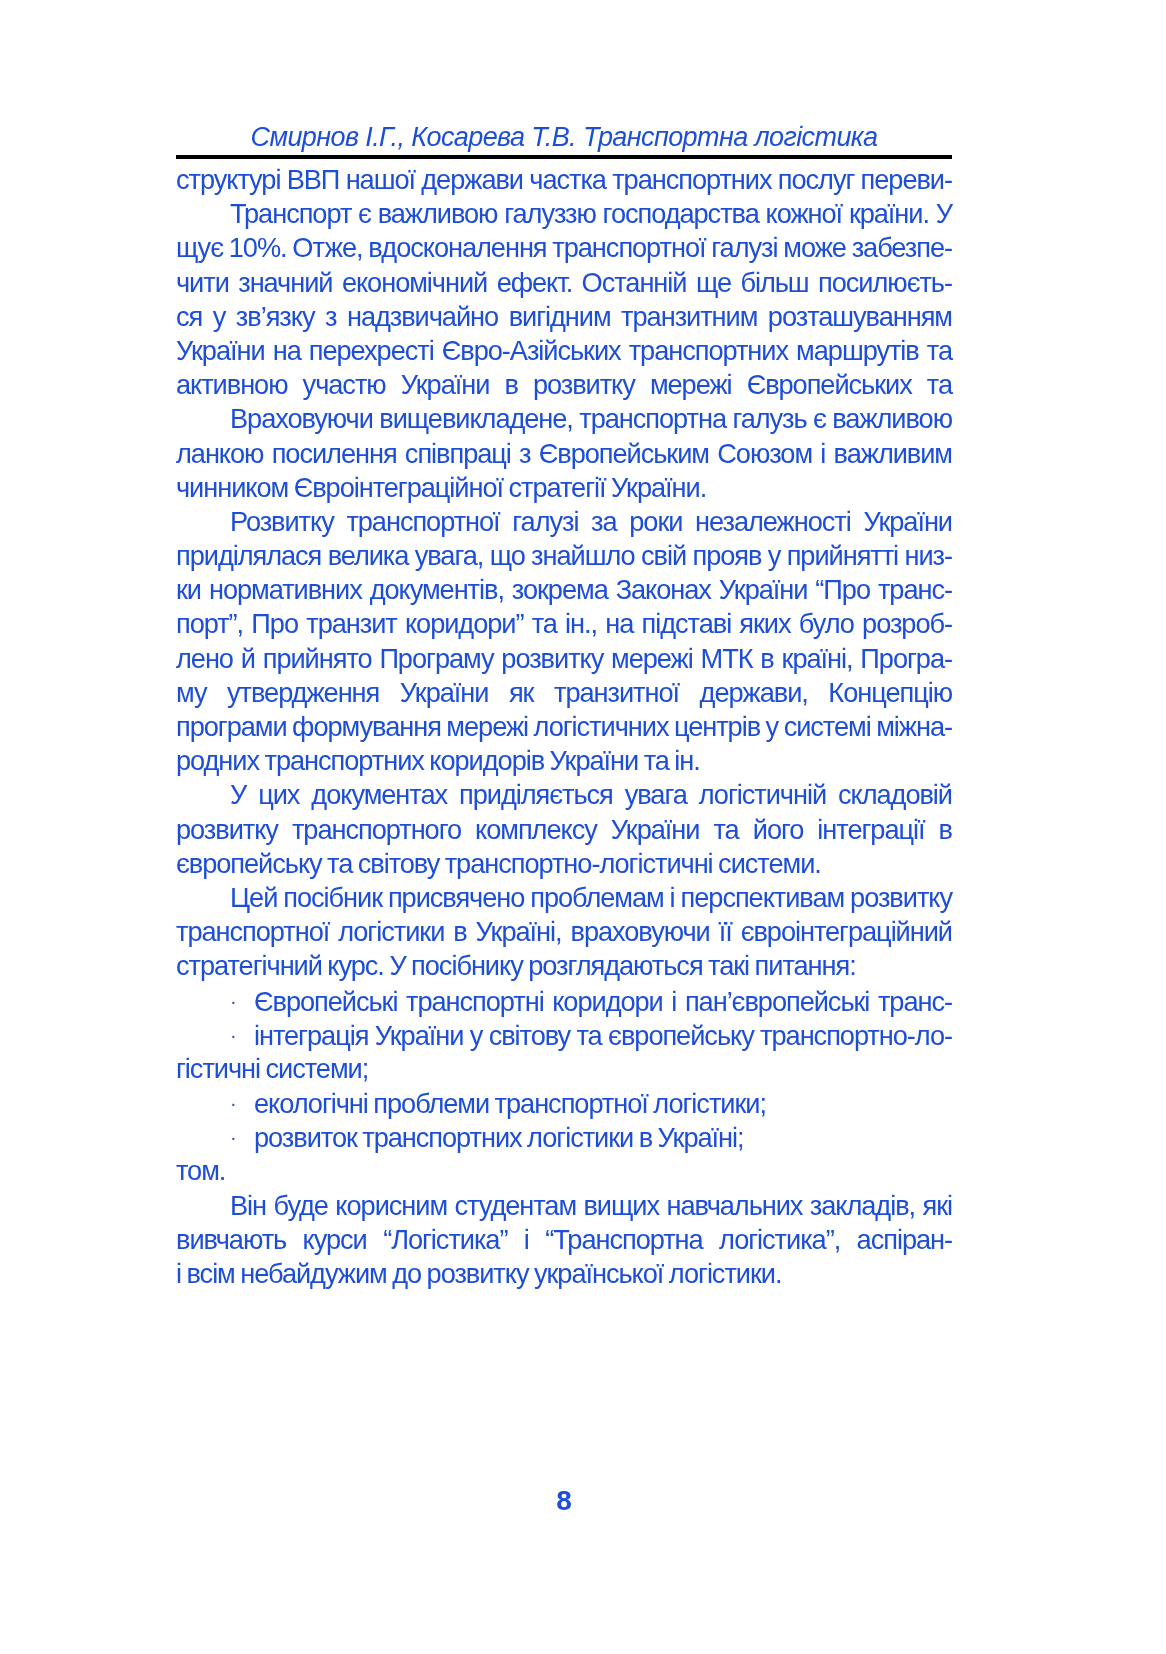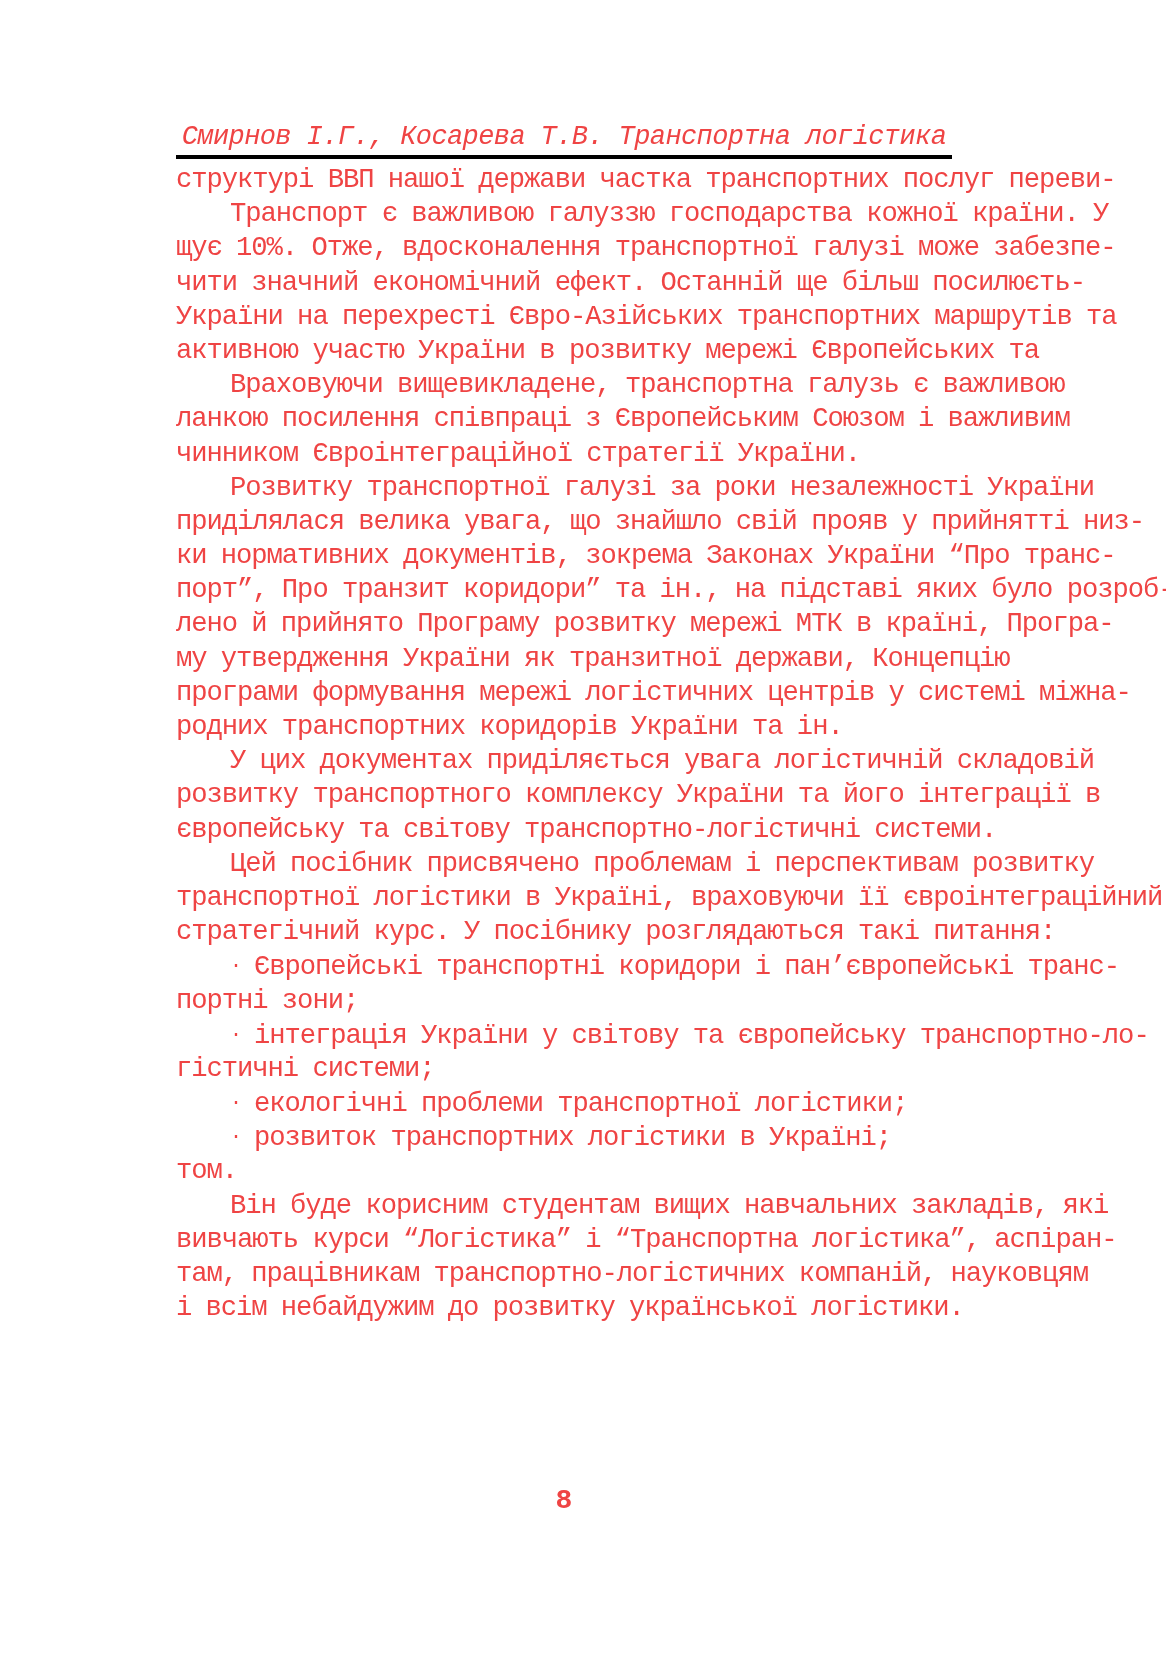--- a/index.html
+++ b/index.html
@@ -3,22 +3,22 @@
 <meta charset="utf-8">
 <style>
   html, body { margin: 0; padding: 0; background: #ffffff; }
   body { width: 1166px; height: 1654px; position: relative; overflow: hidden; }
   .page {
     position: absolute;
     left: 176px;
     top: 0;
     width: 776px;
     height: 1562px;
-    color: #ef4444;
-    font-family: Liberation Mono, monospace;
+    color: #1d4ed8;
+    font-family: Liberation Sans, sans-serif;
   }
   .running-header {
     position: absolute;
     top: 120px;
     left: 0;
     width: 776px;
     text-align: center;
     font-style: italic;
     font-size: 27px;
     letter-spacing: -0.6px;
@@ -76,20 +76,21 @@
 
 <div class="page">
   <div class="running-header">Смирнов І.Г., Косарева Т.В. Транспортна логістика</div>
   <div class="header-rule"></div>
 
   <div class="body-text">
     <span class="line">структурі ВВП нашої держави частка транспортних послуг переви-</span>
     <span class="line indent">Транспорт є важливою галуззю господарства кожної країни. У</span>
     <span class="line">щує 10%. Отже, вдосконалення транспортної галузі може забезпе-</span>
     <span class="line">чити значний економічний ефект. Останній ще більш посилюєть-</span>
+    <span class="line">ся у зв’язку з надзвичайно вигідним транзитним розташуванням</span>
     <span class="line">України на перехресті Євро-Азійських транспортних маршрутів та</span>
     <span class="line">активною участю України в розвитку мережі Європейських та</span>
 
     <span class="line indent">Враховуючи вищевикладене, транспортна галузь є важливою</span>
     <span class="line">ланкою посилення співпраці з Європейським Союзом і важливим</span>
     <span class="line last">чинником Євроінтеграційної стратегії України.</span>
 
     <span class="line indent">Розвитку транспортної галузі за роки незалежності України</span>
     <span class="line">приділялася велика увага, що знайшло свій прояв у прийнятті низ-</span>
     <span class="line">ки нормативних документів, зокрема Законах України “Про транс-</span>
@@ -101,27 +102,25 @@
 
     <span class="line indent">У цих документах приділяється увага логістичній складовій</span>
     <span class="line">розвитку транспортного комплексу України та його інтеграції в</span>
     <span class="line last">європейську та світову транспортно-логістичні системи.</span>
 
     <span class="line indent">Цей посібник присвячено проблемам і перспективам розвитку</span>
     <span class="line">транспортної логістики в Україні, враховуючи її євроінтеграційний</span>
     <span class="line last">стратегічний курс. У посібнику розглядаються такі питання:</span>
 
     <span class="line bullet"><span class="bullet-dot">·</span><span>Європейські транспортні коридори і пан’європейські транс-</span></span>
-    <span class="line last">портні зони;</span>
     <span class="line bullet"><span class="bullet-dot">·</span><span>інтеграція України у світову та європейську транспортно-ло-</span></span>
     <span class="line last">гістичні системи;</span>
     <span class="line bullet last"><span class="bullet-dot">·</span><span>екологічні проблеми транспортної логістики;</span></span>
     <span class="line bullet last"><span class="bullet-dot">·</span><span>розвиток транспортних логістики в Україні;</span></span>
     <span class="line last">том.</span>
 
     <span class="line indent">Він буде корисним студентам вищих навчальних закладів, які</span>
     <span class="line">вивчають курси “Логістика” і “Транспортна логістика”, аспіран-</span>
-    <span class="line">там, працівникам транспортно-логістичних компаній, науковцям</span>
     <span class="line last">і всім небайдужим до розвитку української логістики.</span>
   </div>
 
   <div class="page-number">8</div>
 </div>
 
 </body></html>

